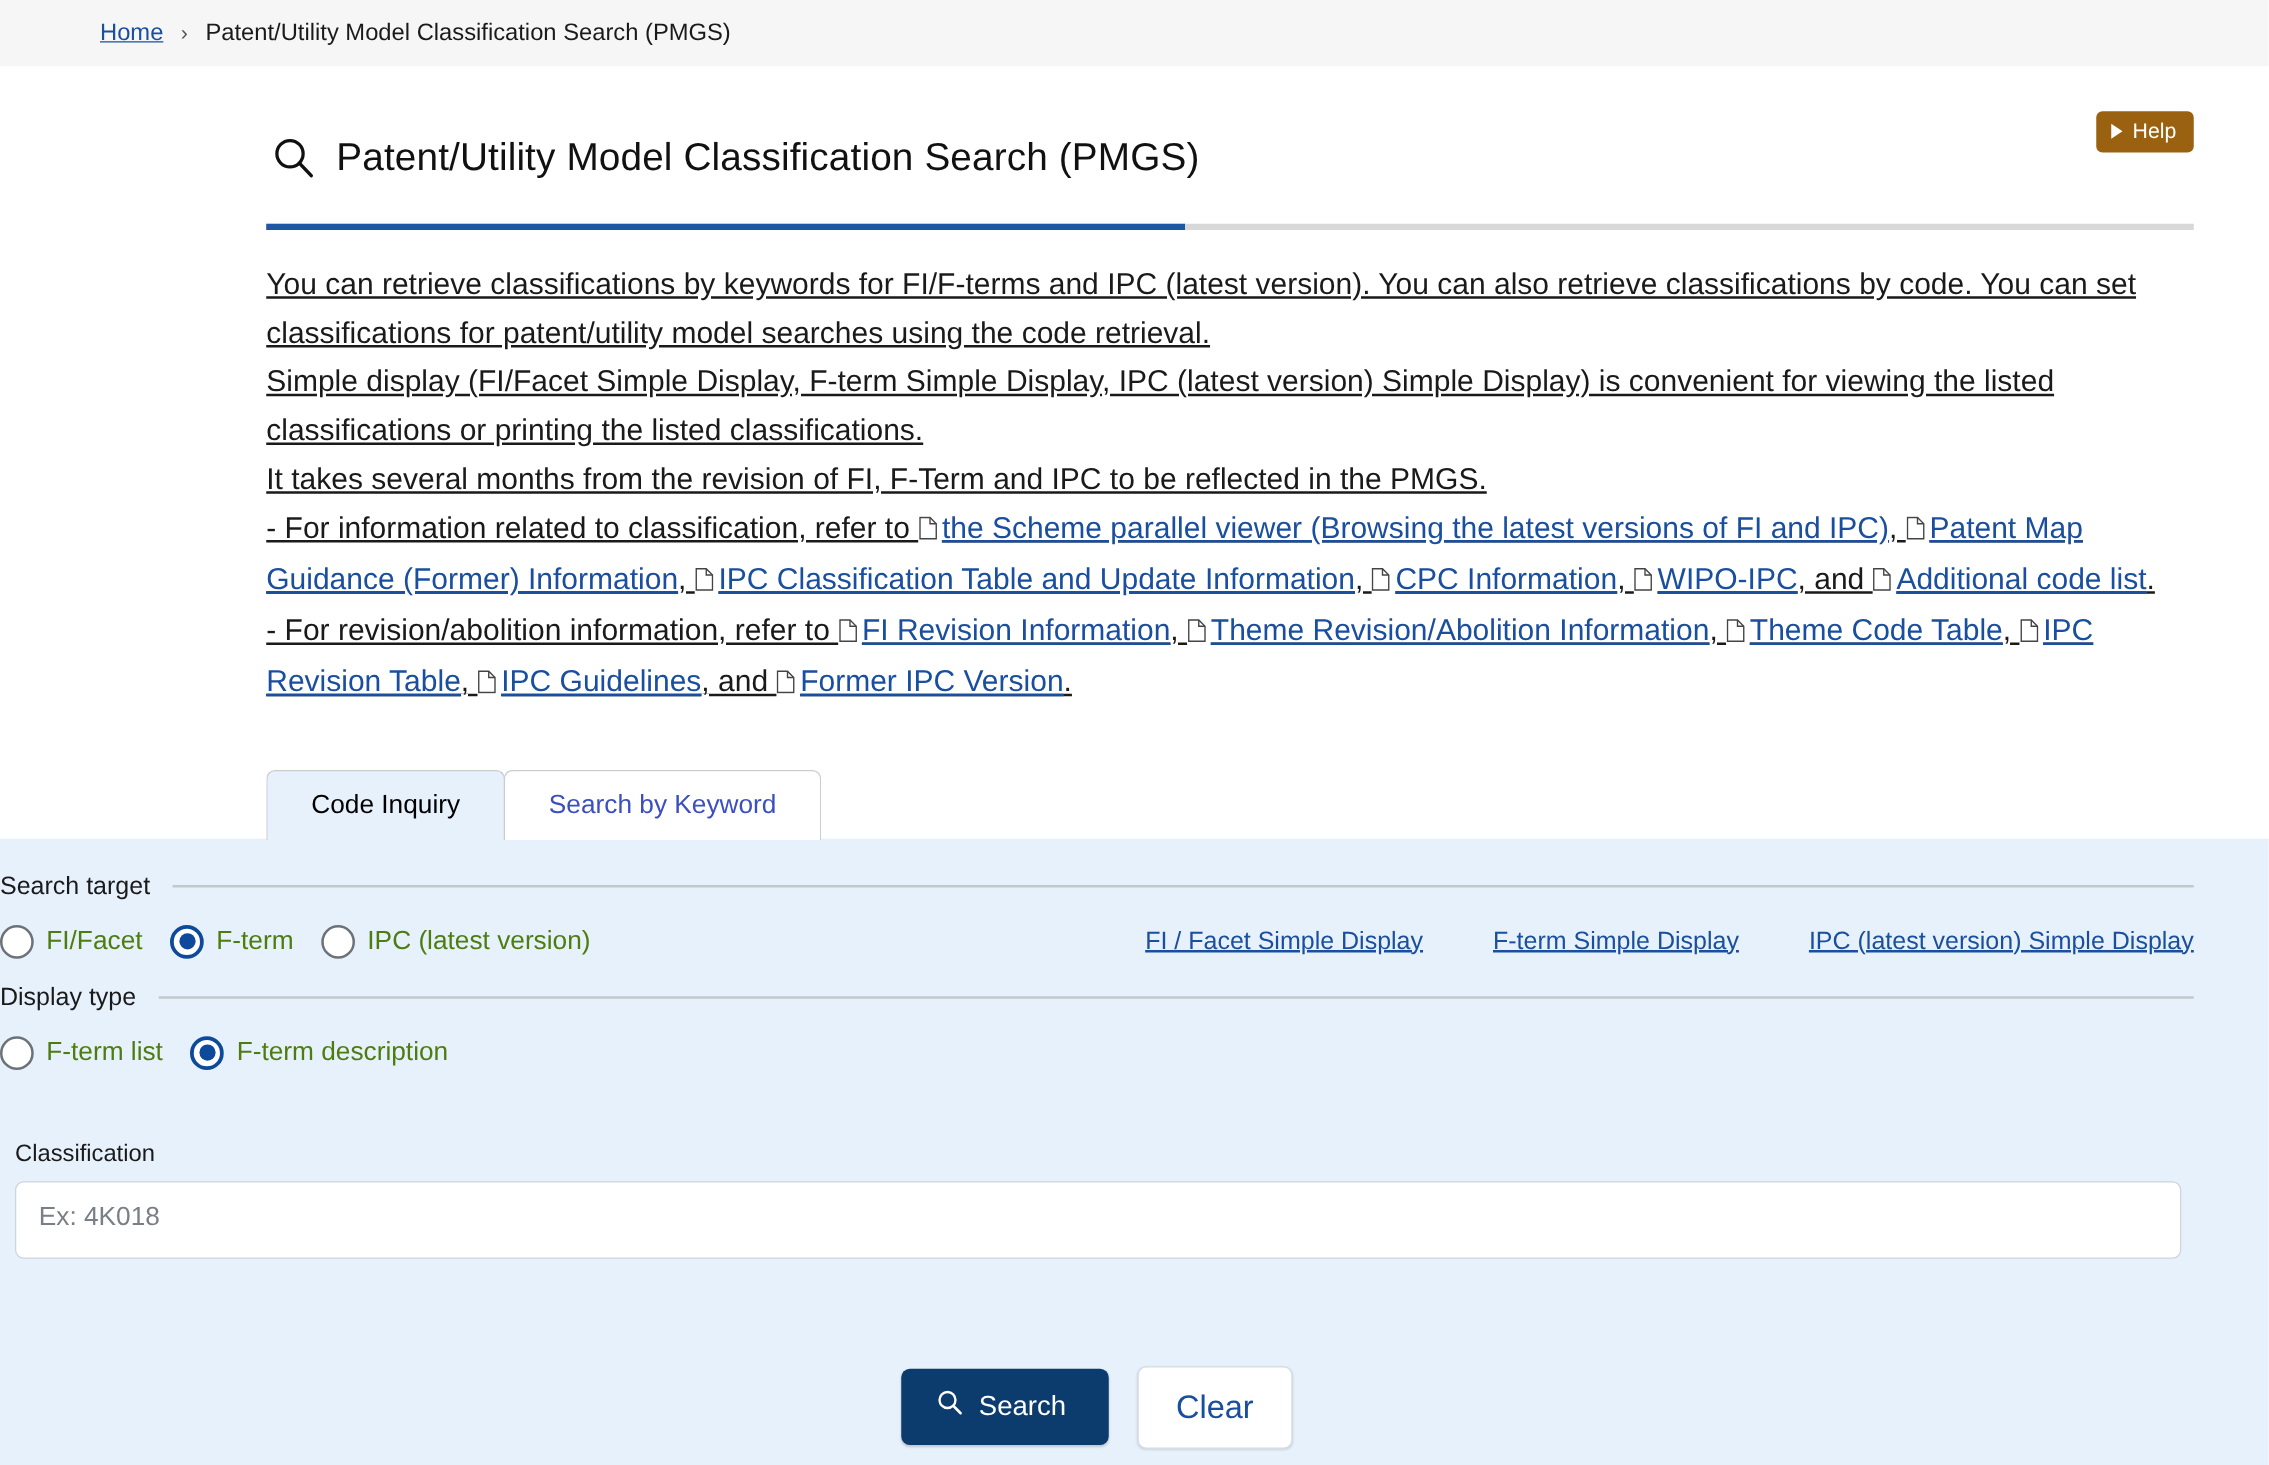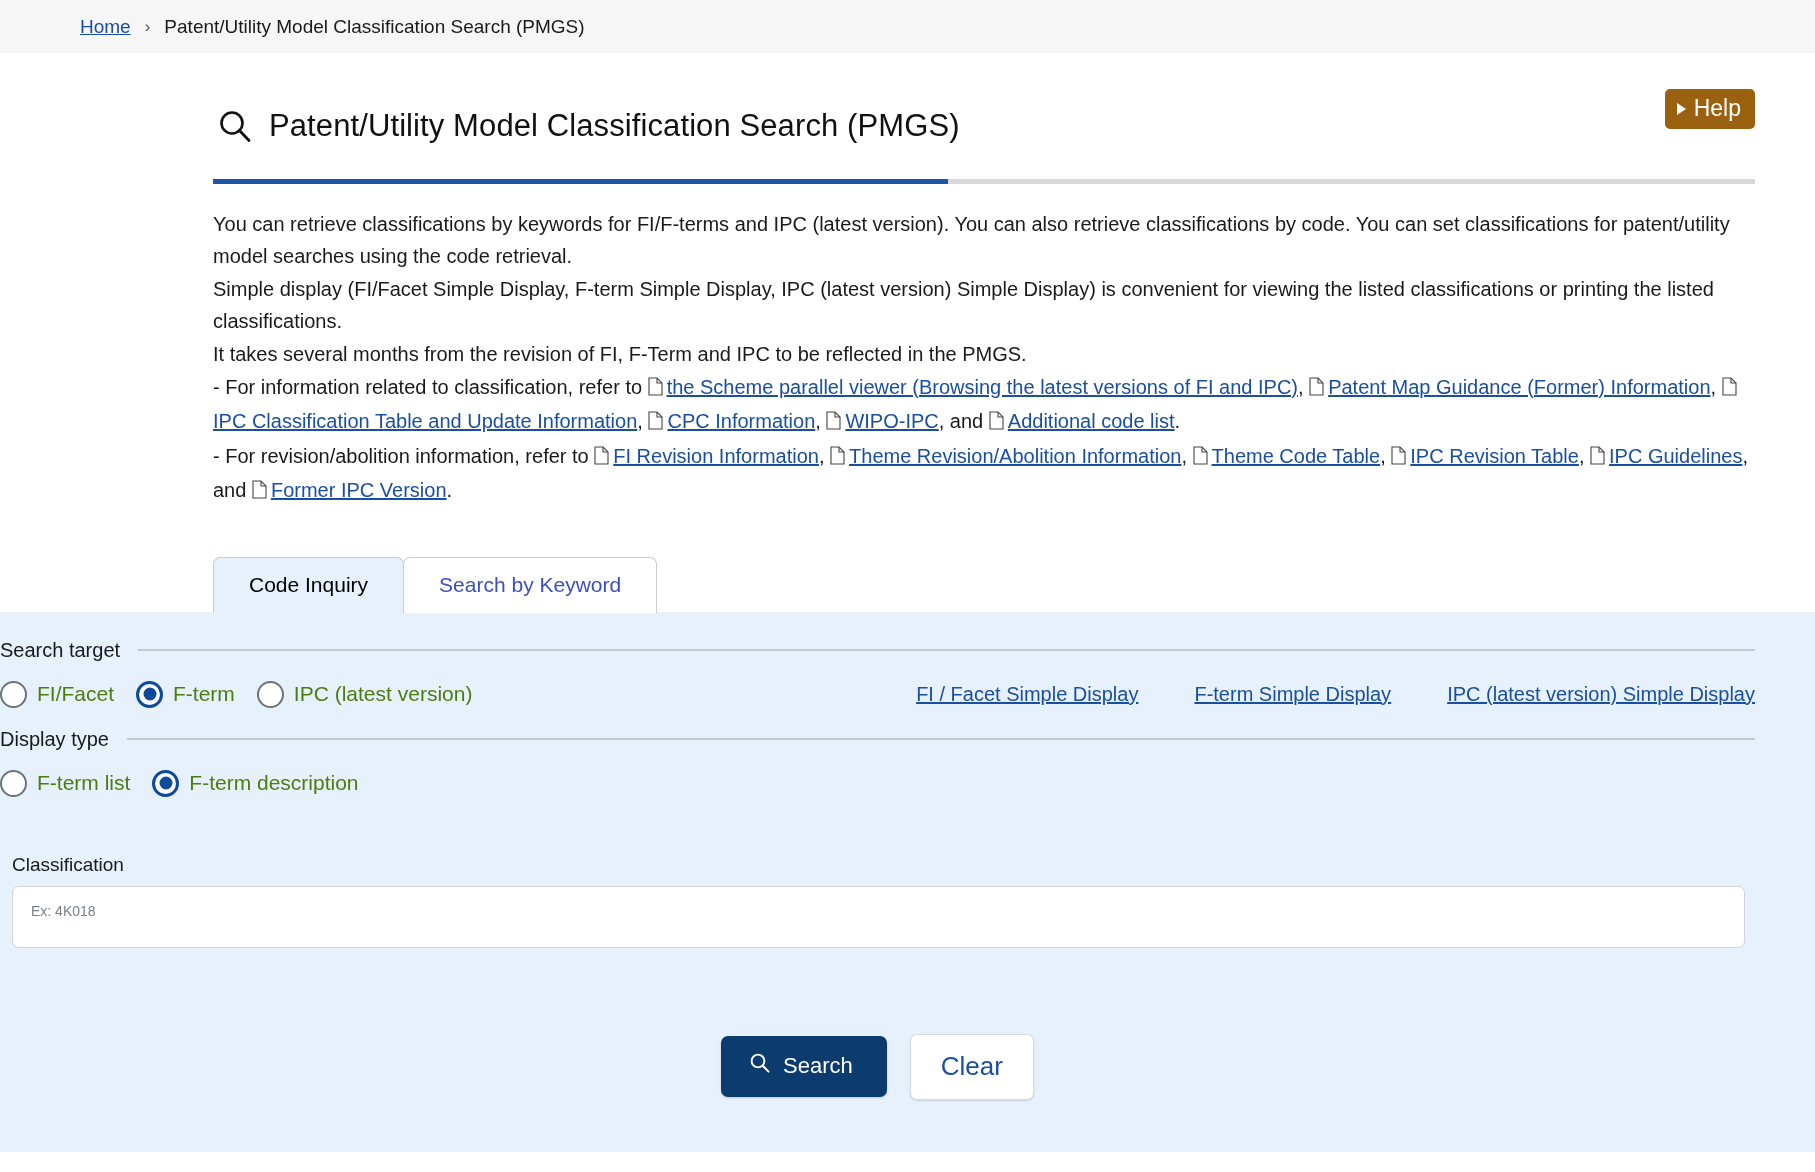--- a/index.html
+++ b/index.html
@@ -65,21 +65,21 @@
   }
   .help-button {
     position: absolute;
     right: 0;
     top: 2px;
     background: #9a6210;
     color: #ffffff;
     border: none;
     border-radius: 5px;
     padding: 6px 14px 7px 12px;
-    font-size: 23px;
+    font-size: 17px;
     font-family: "Liberation Sans", sans-serif;
     display: flex;
     align-items: center;
     gap: 8px;
     cursor: pointer;
   }
   .help-triangle {
     width: 0; height: 0;
     border-left: 9px solid #ffffff;
     border-top: 6px solid transparent;
@@ -97,23 +97,24 @@
     position: absolute;
     left: 0; top: 0;
     width: 735px;
     height: 100%;
     background: #1d57a5;
   }
 
   
   .description {
     margin-top: 24px;
-    font-size: 20px;
+    font-size: 24px;
     line-height: 1.63;
     color: #1a1a1a;
+    text-decoration: underline;
   }
   .description p { margin: 0; }
   .description a {
     color: #1a4fa0;
     text-decoration: underline;
     cursor: pointer;
   }
   .doc-icon {
     display: inline-block;
     vertical-align: -2px;
@@ -247,21 +248,21 @@
     font-size: 19px;
     color: #1a1a1a;
     margin-bottom: 10px;
   }
   .classification-input {
     width: 100%;
     height: 62px;
     border: 1px solid #cfd4da;
     border-radius: 7px;
     background: #ffffff;
-    font-size: 14px;
+    font-size: 21px;
     font-family: "Liberation Sans", sans-serif;
     color: #111;
     padding: 16px 18px;
     resize: none;
     outline: none;
     display: block;
   }
   .classification-input::placeholder { color: #7a7f86; }
 
   

